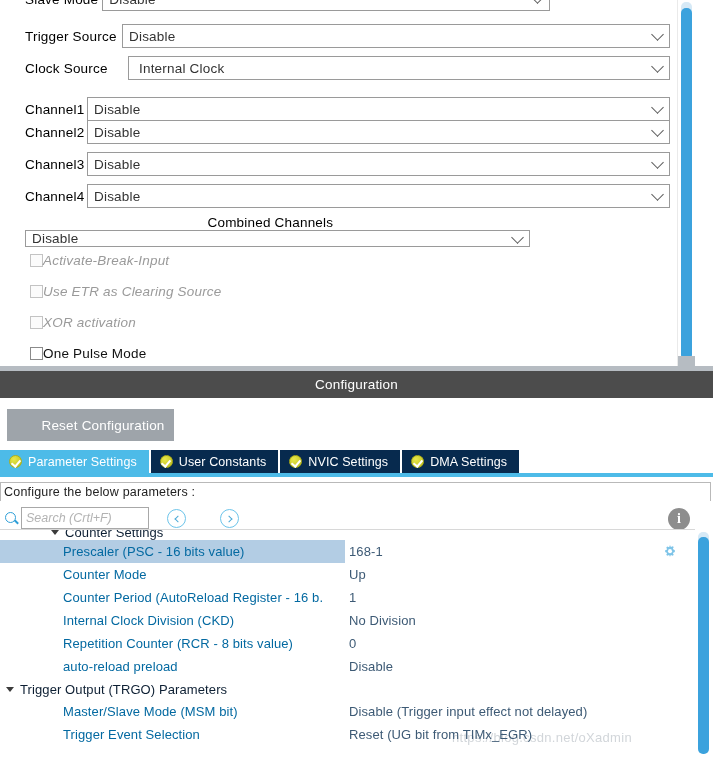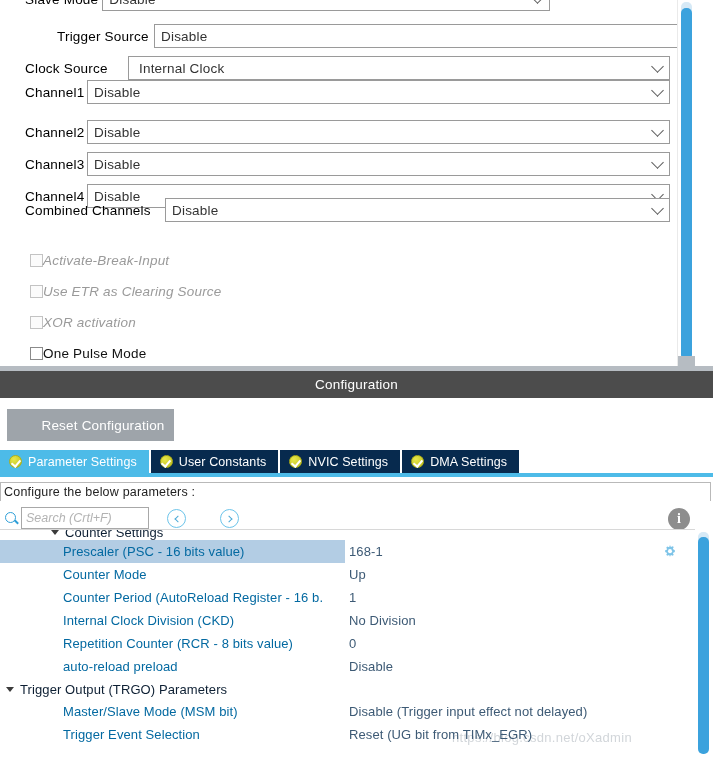--- a/index.html
+++ b/index.html
@@ -417,37 +417,37 @@
   <div class="form-pane">
 
     <div class="clipped-row">
       <span class="form-label">Slave Mode</span>
       <div class="combo" style="width:448px; margin-left:4px;">
         <span class="combo-value">Disable</span>
         <span class="chevron"></span>
       </div>
     </div>
 
-    <div class="form-row" style="left:25px; top:23px;margin-left:32px;">
+    <div class="form-row" style="left:25px; top:23px;">
       <span class="form-label" style="width:97px;">Trigger Source</span>
       <div class="combo" style="width:548px;">
         <span class="combo-value">Disable</span>
         <span class="chevron"></span>
       </div>
     </div>
 
     <div class="form-row" style="left:25px; top:55px;">
       <span class="form-label" style="width:103px;">Clock Source</span>
       <div class="combo" style="width:542px; padding-left:10px;">
         <span class="combo-value">Internal Clock</span>
         <span class="chevron"></span>
       </div>
     </div>
 
-    <div class="form-row" style="left:25px; top:79px;">
+    <div class="form-row" style="left:25px; top:96px;">
       <span class="form-label" style="width:62px;">Channel1</span>
       <div class="combo" style="width:583px;">
         <span class="combo-value">Disable</span>
         <span class="chevron"></span>
       </div>
     </div>
 
     <div class="form-row" style="left:25px; top:119px;">
       <span class="form-label" style="width:62px;">Channel2</span>
       <div class="combo" style="width:583px;">
@@ -465,21 +465,21 @@
     </div>
 
     <div class="form-row" style="left:25px; top:183px;">
       <span class="form-label" style="width:62px;">Channel4</span>
       <div class="combo" style="width:583px;">
         <span class="combo-value">Disable</span>
         <span class="chevron"></span>
       </div>
     </div>
 
-    <div class="form-row" style="left:25px; top:197px;">
+    <div class="form-row" style="left:25px; top:215px;flex-direction:column;">
       <span class="form-label" style="width:140px;">Combined Channels</span>
       <div class="combo" style="width:505px;">
         <span class="combo-value">Disable</span>
         <span class="chevron"></span>
       </div>
     </div>
 
     <div class="cb-row" style="left:30px; top:249px;">
       <span class="cb-box disabled"></span>
       <span class="cb-label disabled">Activate-Break-Input</span>

